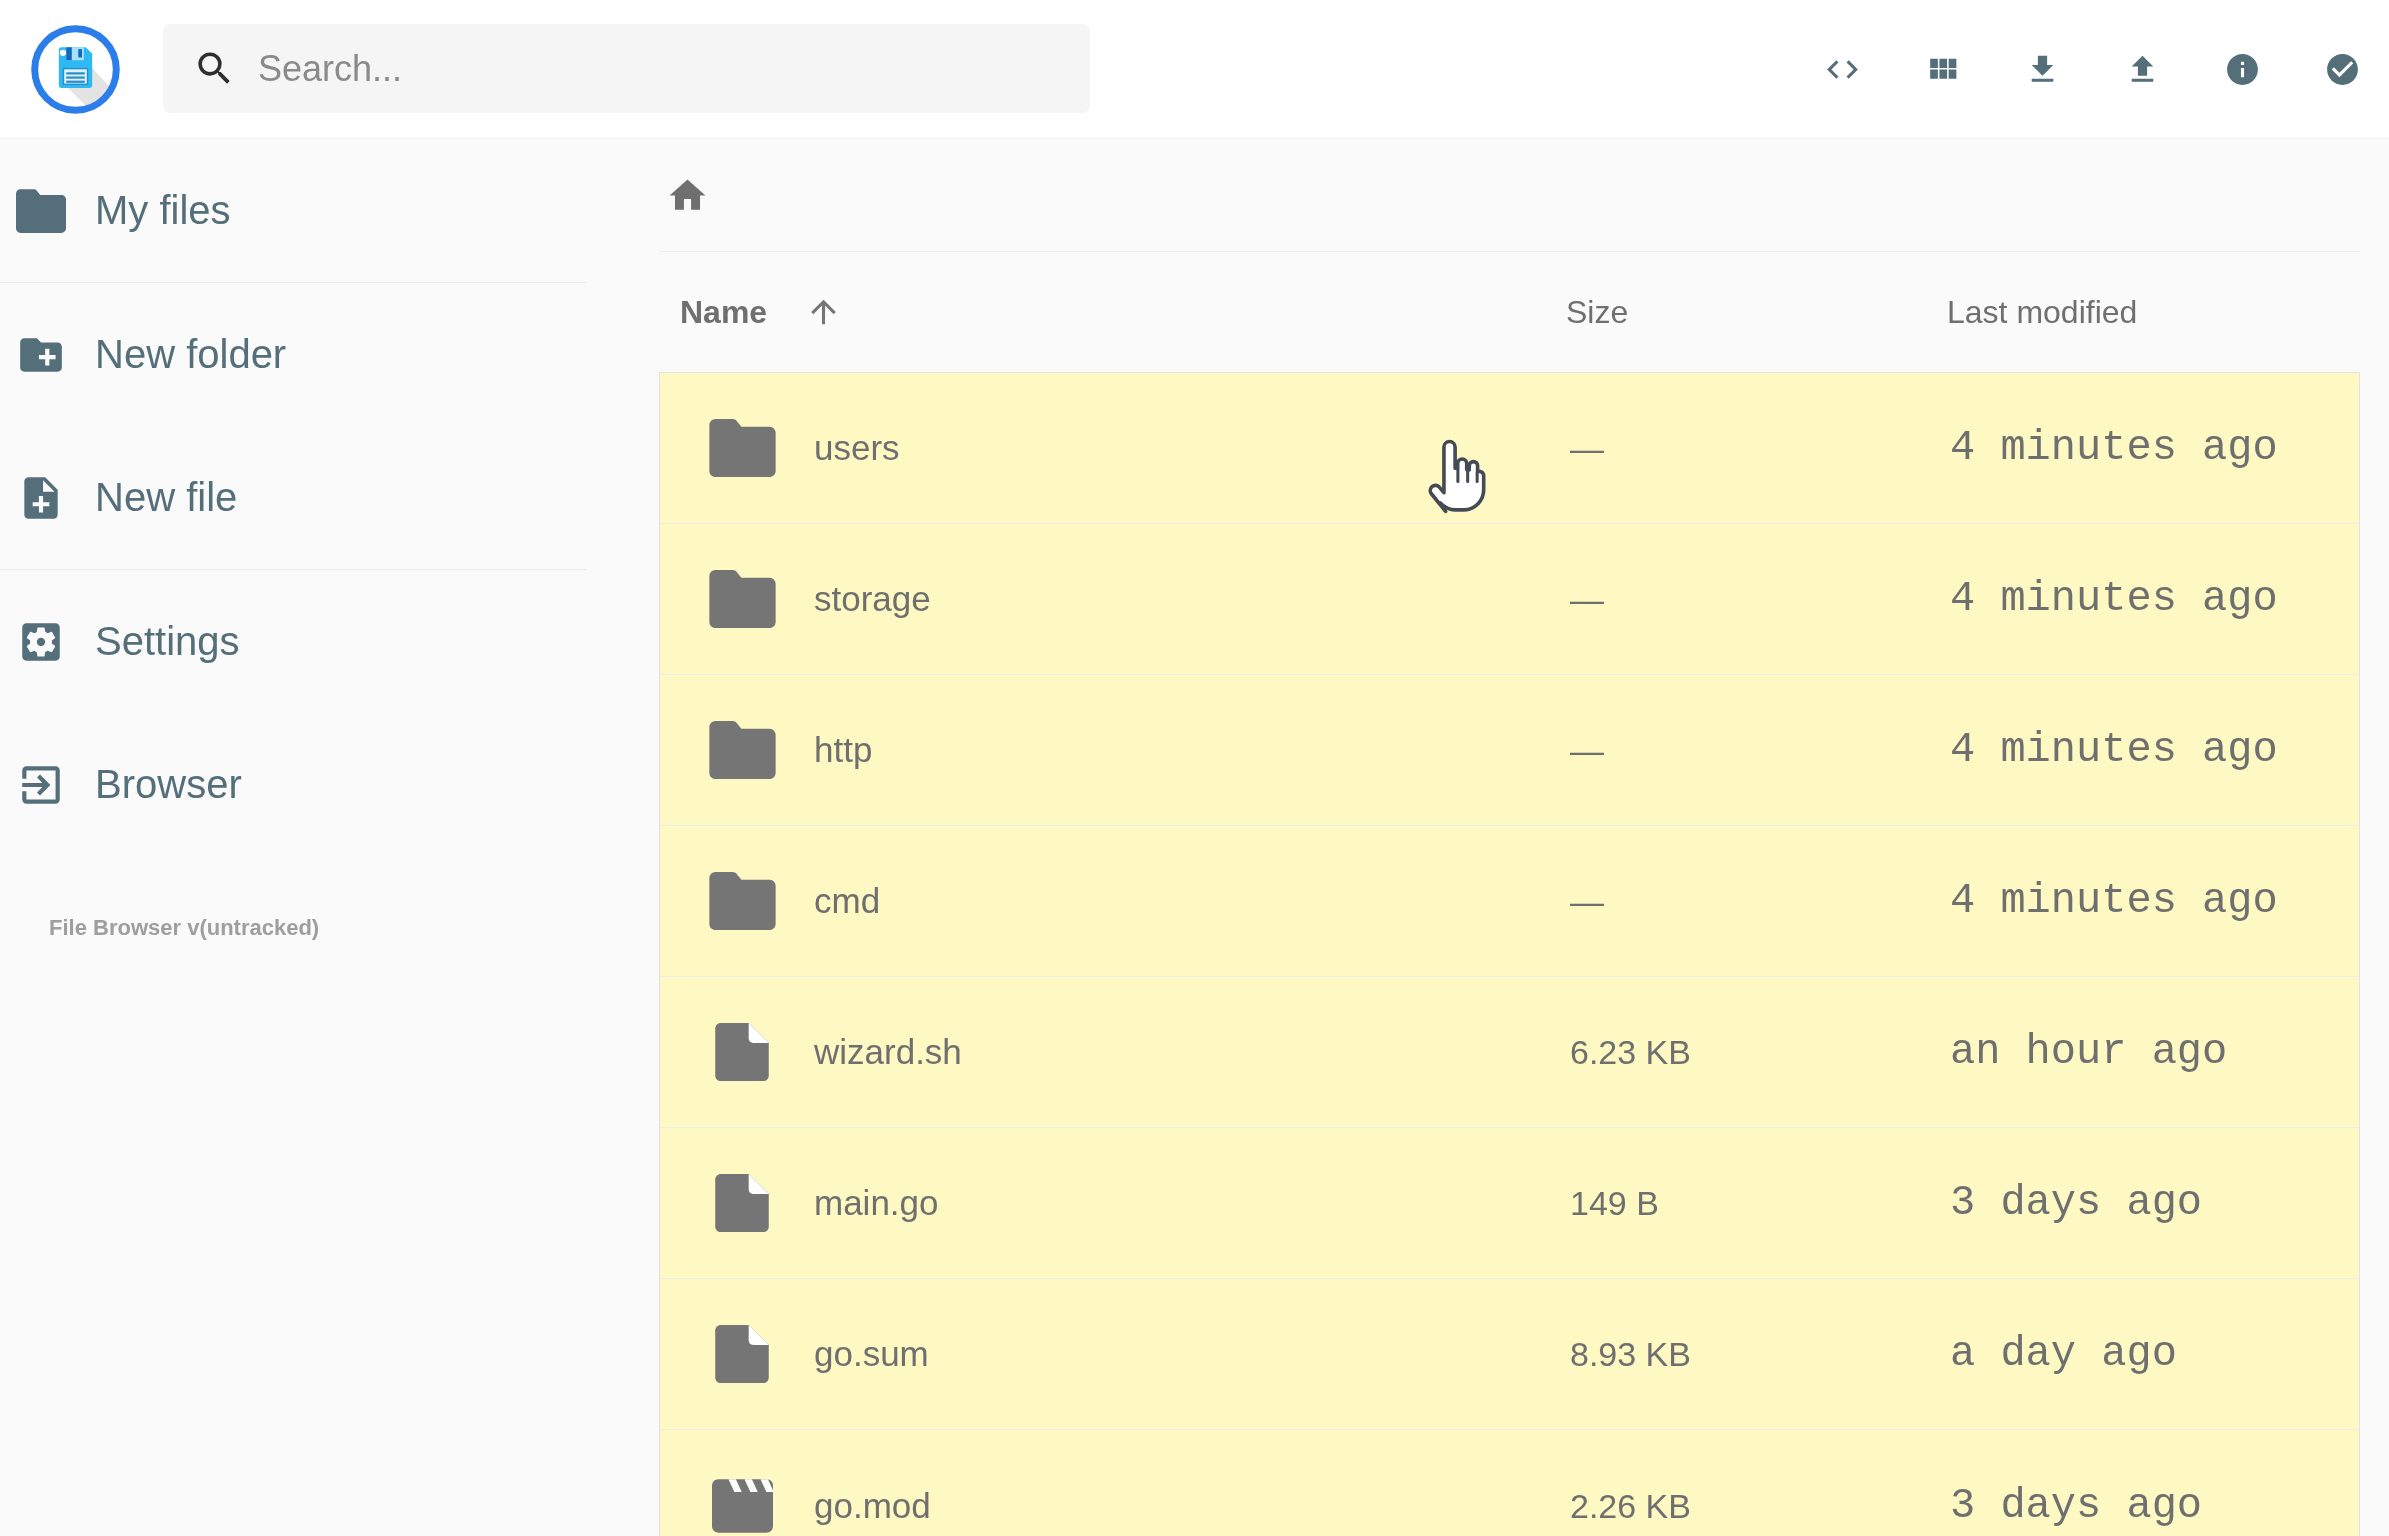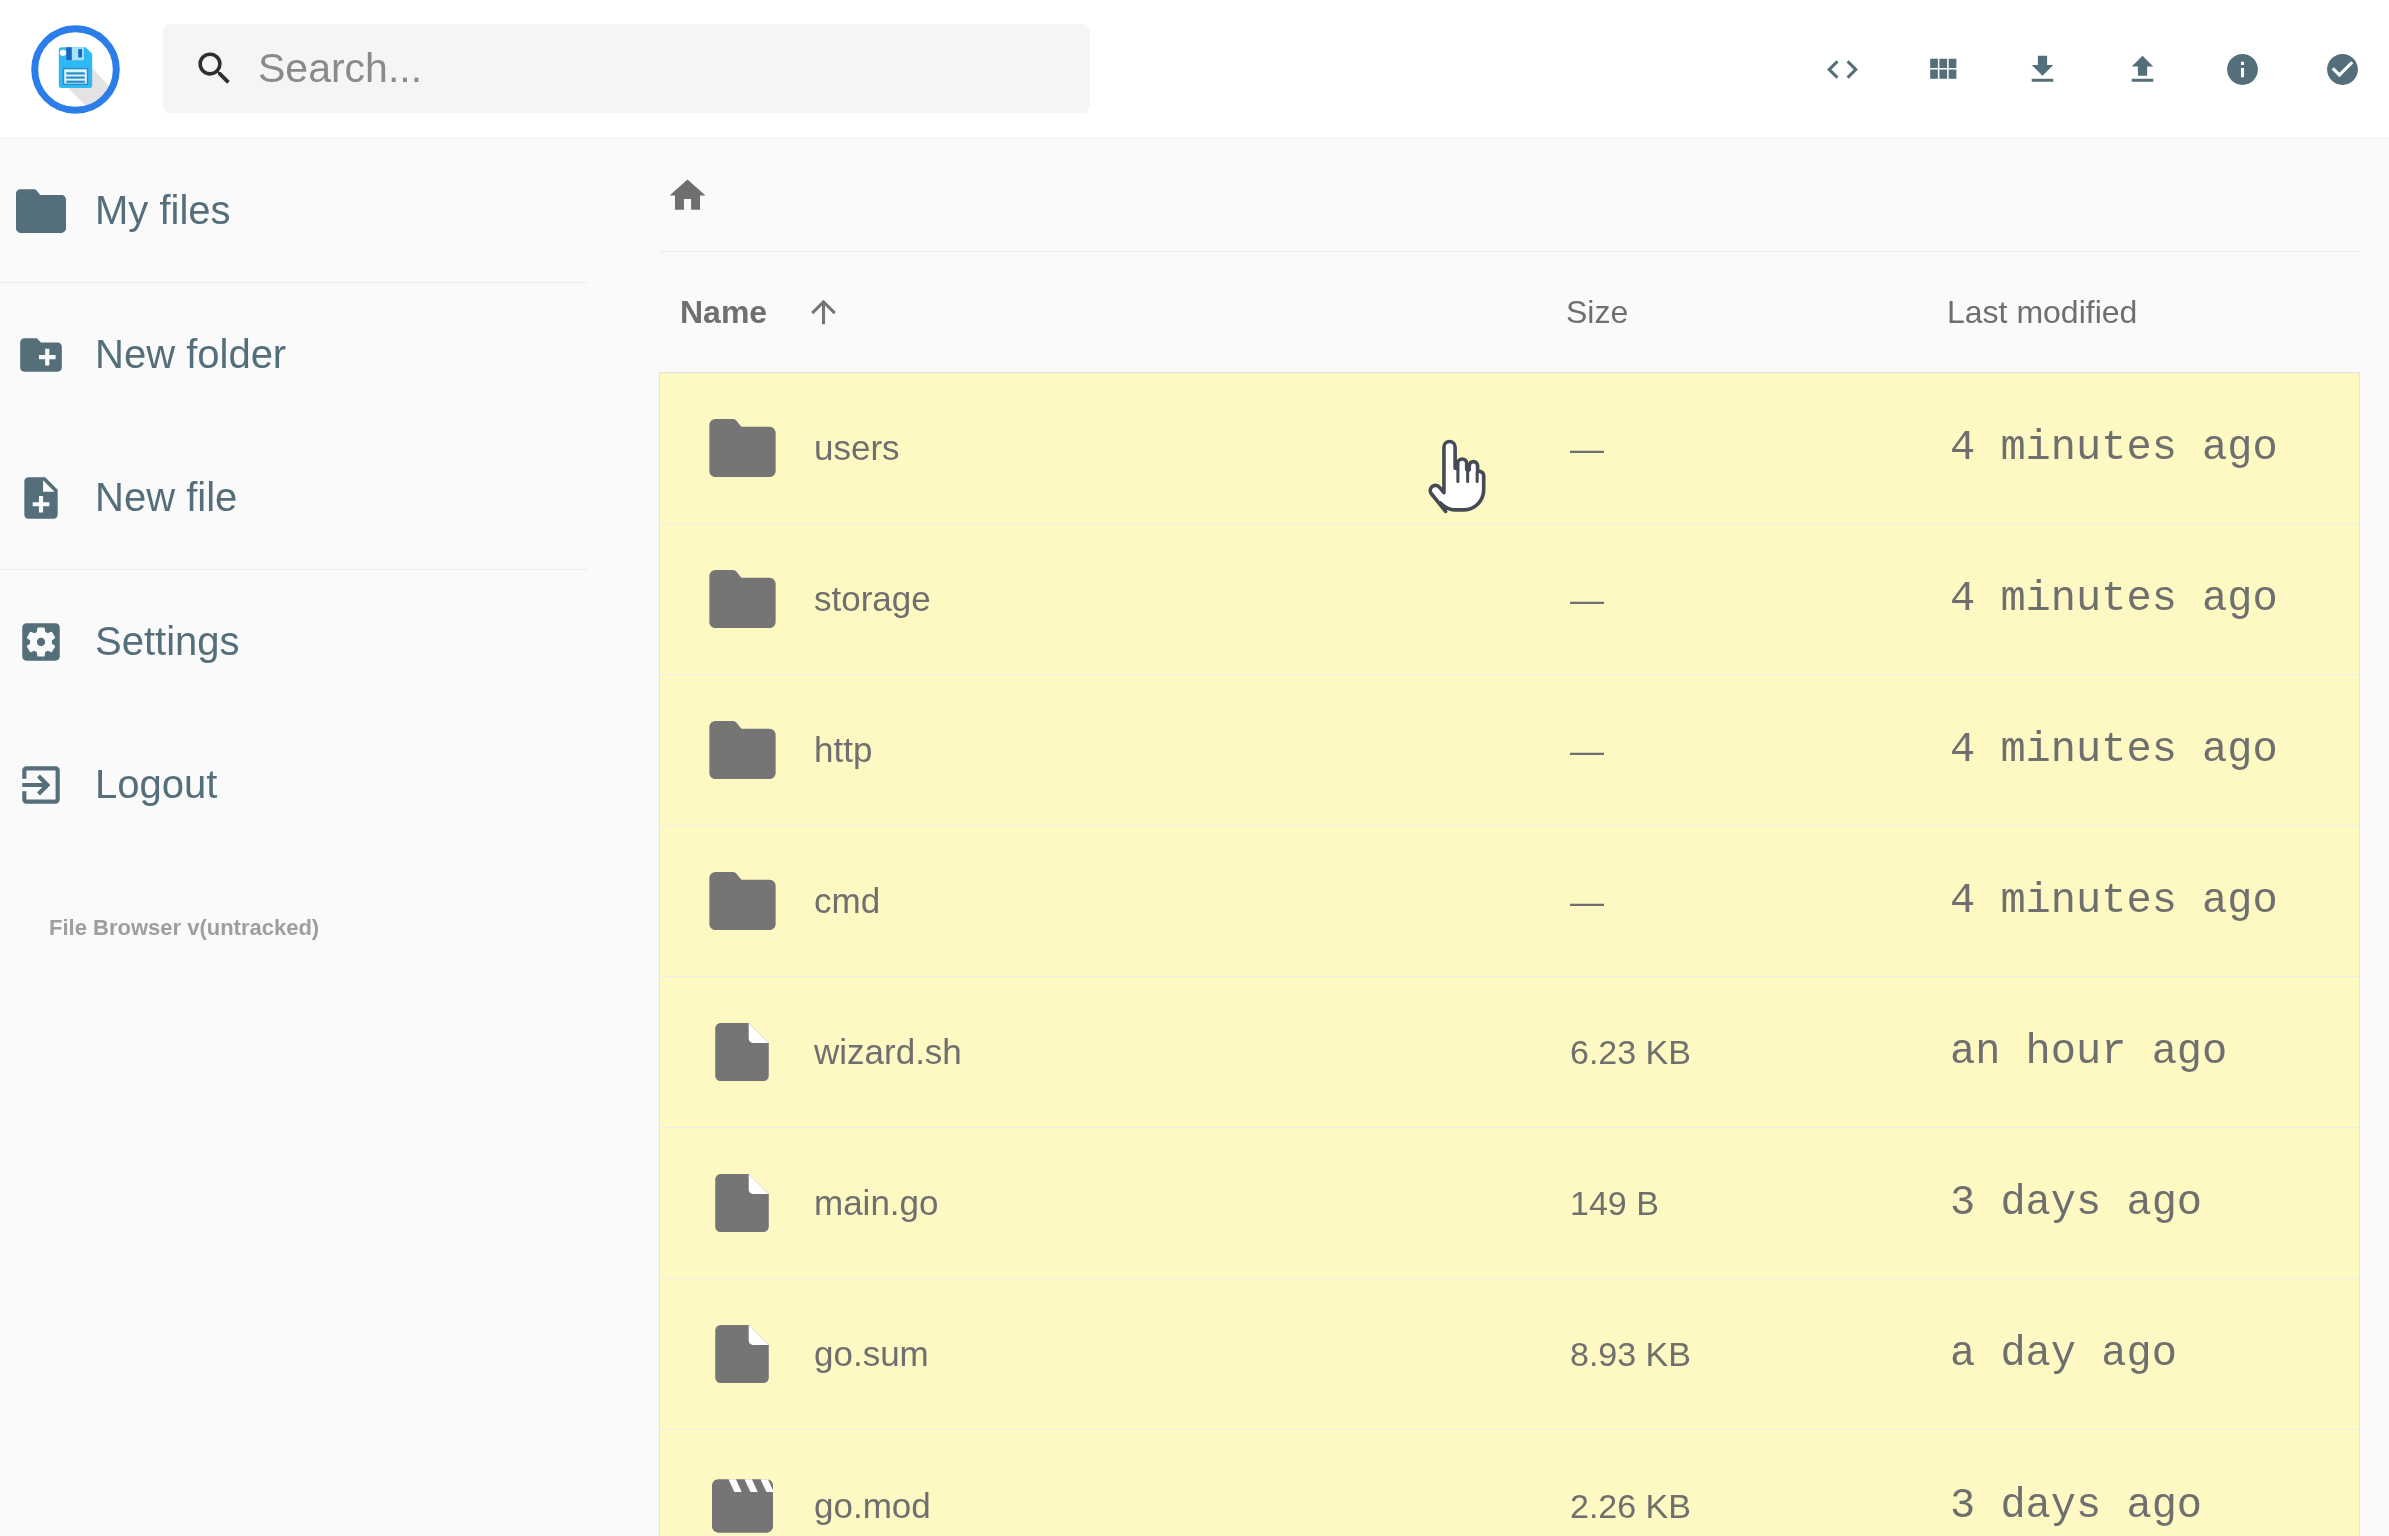--- a/index.html
+++ b/index.html
@@ -8,21 +8,21 @@
   .app { position:relative; width:2389px; height:1536px; background:#fafafa; overflow:hidden; }
 
   
   .topbar { position:absolute; top:0; left:0; width:2389px; height:139px;
             background:#ffffff; border-bottom:1.9px solid #efefef; z-index:5; }
   .logo { position:absolute; left:31px; top:25px; width:89px; height:89px; cursor:pointer; }
   .searchbar { position:absolute; left:163px; top:24px; width:927px; height:89px;
                background:#f5f5f5; border-radius:7.4px; display:flex; align-items:center; }
   .searchbar svg { margin-left:30px; flex:0 0 auto; }
   .searchbar input { border:none; outline:none; background:transparent; margin-left:22px;
-                     font-size:41px; color:#555; width:740px;
+                     font-size:36px; color:#555; width:740px;
                      font-family:"Liberation Sans","DejaVu Sans",sans-serif; }
   .searchbar input::placeholder { color:#8a8a8a; opacity:1; }
   .topbar-actions { position:absolute; right:28px; top:0; height:139px;
                     display:flex; align-items:center; gap:63px; }
   .action-btn { width:37px; height:37px; display:flex; align-items:center; justify-content:center;
                 cursor:pointer; }
   .action-btn svg { width:37px; height:37px; fill:#546e7a; }
 
   
   .sidebar { position:absolute; top:139px; left:0; width:587px; }
@@ -159,21 +159,21 @@
       <svg viewBox="0 0 24 24">
         <path d="M12 10c-1.1 0-2 .9-2 2s.9 2 2 2 2-.9 2-2-.9-2-2-2zm7-7H5c-1.1 0-2 .9-2 2v14c0 1.1.9 2 2 2h14c1.1 0 2-.9 2-2V5c0-1.1-.9-2-2-2zm-1.75 9c0 .23-.02.46-.05.68l1.48 1.16c.13.11.17.3.08.45l-1.4 2.42c-.09.15-.27.21-.43.15l-1.74-.7c-.36.28-.76.51-1.18.69l-.26 1.85c-.03.17-.18.3-.35.3h-2.8c-.17 0-.32-.13-.35-.29l-.26-1.85c-.43-.18-.82-.41-1.18-.69l-1.74.7c-.16.06-.34 0-.43-.15l-1.4-2.42c-.09-.15-.05-.34.08-.45l1.48-1.16c-.03-.23-.05-.46-.05-.69 0-.23.02-.46.05-.68l-1.48-1.16c-.13-.11-.17-.3-.08-.45l1.4-2.42c.09-.15.27-.21.43-.15l1.74.7c.36-.28.76-.51 1.18-.69l.26-1.85c.03-.17.18-.3.35-.3h2.8c.17 0 .32.13.35.29l.26 1.85c.43.18.82.41 1.18.69l1.74-.7c.16-.06.34 0 .43.15l1.4 2.42c.09.15.05.34-.08.45l-1.48 1.16c.03.23.05.46.05.69z"></path>
       </svg>
       <span class="nav-label">Settings</span>
     </div>
 
     <div class="nav-item">
       <svg viewBox="0 0 24 24">
         <path d="M10.09 15.59 11.5 17l5-5-5-5-1.41 1.41L12.67 11H3v2h9.67l-2.58 2.59zM19 3H5a2 2 0 0 0-2 2v4h2V5h14v14H5v-4H3v4a2 2 0 0 0 2 2h14a2 2 0 0 0 2-2V5a2 2 0 0 0-2-2z"></path>
       </svg>
-      <span class="nav-label">Logout</span>
+      <span class="nav-label">Browser</span>
     </div>
 
     <div class="sidebar-footer">
       <span class="f-line">File Browser v(untracked)</span>
     </div>
   </div>
 
   <div class="main">
 
     <div class="breadcrumb">

